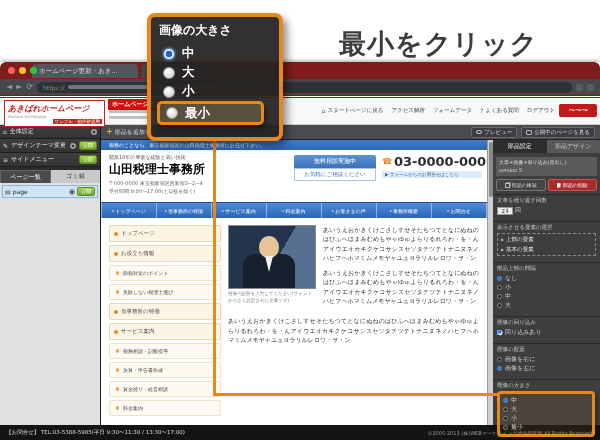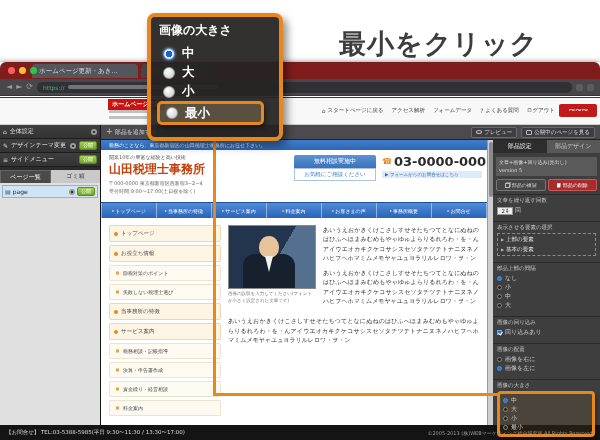--- a/index.html
+++ b/index.html
@@ -67,21 +67,21 @@
 
   .workarea{flex:1;display:flex;min-height:0;}
   .preview{flex:1;background:#fff;position:relative;overflow:hidden;min-width:0;}
   .pscroll{width:6px;background:#cfcfcf;border-left:1px solid #999;}
   .pthumb{width:4px;height:55px;background:#8a8a8a;border-radius:2px;margin:2px auto 0;}
 
   
   .p-topbar{height:10px;background:linear-gradient(#3f7ecb,#2d66b4);color:#fff;font-size:5px;display:flex;align-items:center;padding:0 8px;white-space:nowrap;overflow:hidden;}
   .p-header{height:52px;position:relative;background:#fff;}
   .p-tagline{position:absolute;left:8px;top:4px;font-size:5px;color:#555;}
-  .p-title{position:absolute;left:8px;top:11px;font-size:12px;font-weight:bold;color:#c2410c;}
+  .p-title{position:absolute;left:8px;top:11px;font-size:12px;font-weight:bold;color:#000000;}
   .p-addr{position:absolute;left:8px;top:30px;font-size:5px;color:#666;}
   .p-hours{position:absolute;left:8px;top:38px;font-size:5px;color:#666;}
   .p-consult{position:absolute;left:193px;top:5px;width:82px;}
   .p-consult-top{background:linear-gradient(#5d93d4,#3a72bb);color:#fff;font-size:6px;text-align:center;padding:2px 0;border-radius:2px 2px 0 0;}
   .p-consult-bot{background:#fff;border:1px solid #aac4e2;color:#3a72bb;font-size:5.5px;text-align:center;padding:2px 0;}
   .p-phone{position:absolute;left:281px;top:4px;width:100px;}
   .p-phone-num{display:flex;align-items:center;gap:2px;font-size:13px;font-weight:bold;color:#2b2b2b;white-space:nowrap;}
   .phoneicon{color:#e8891d;font-size:8px;}
   .p-form{margin-top:2px;background:#ddeafa;color:#2d66b4;font-size:4.5px;padding:1px 3px;white-space:nowrap;}
   .p-nav{height:16px;display:flex;background:linear-gradient(#4f8cd8,#2a63b8);border-top:1px solid #1d4f9a;}
@@ -176,20 +176,25 @@
         <span class="https">https://</span>
         <span class="urlblur"></span>
       </div>
       <span class="exticon"></span>
       <span class="exticon"></span>
     </div>
 
     <div class="redlines"></div>
 
     <div class="siteheader">
+      <div class="logo">
+        <div class="logo-title">あきばれホームページ</div>
+        <div class="logo-sub">Akibare Homepage</div>
+        <div class="logo-badge">サンプル・動作確認用</div>
+      </div>
       <div class="update-tag">ホームページ更新</div>
       <span class="blurline" style="left:109px;top:12px;width:48px;"></span>
       <span class="blurline" style="left:109px;top:18px;width:40px;"></span>
       <div class="hmenu">
         <span class="hmenu-item">
             <span class="hicon">⌂</span>
             <span>スタートページに戻る</span>
           </span>
         <span class="hmenu-item">
             <span>アクセス解析</span>

